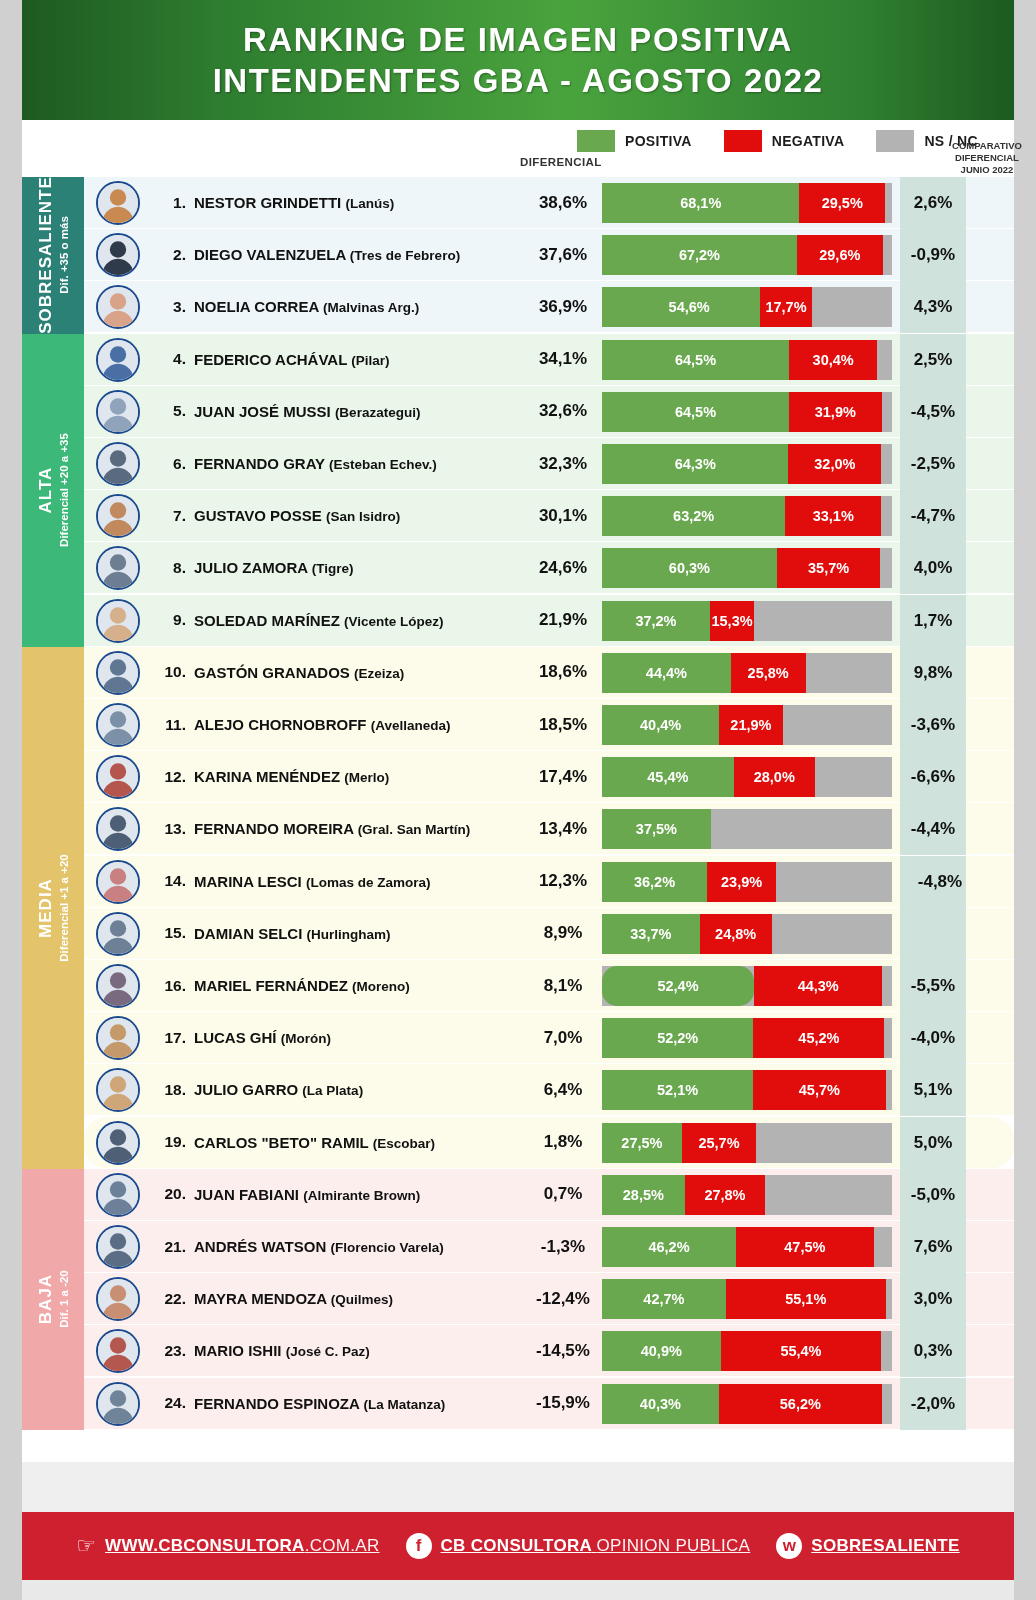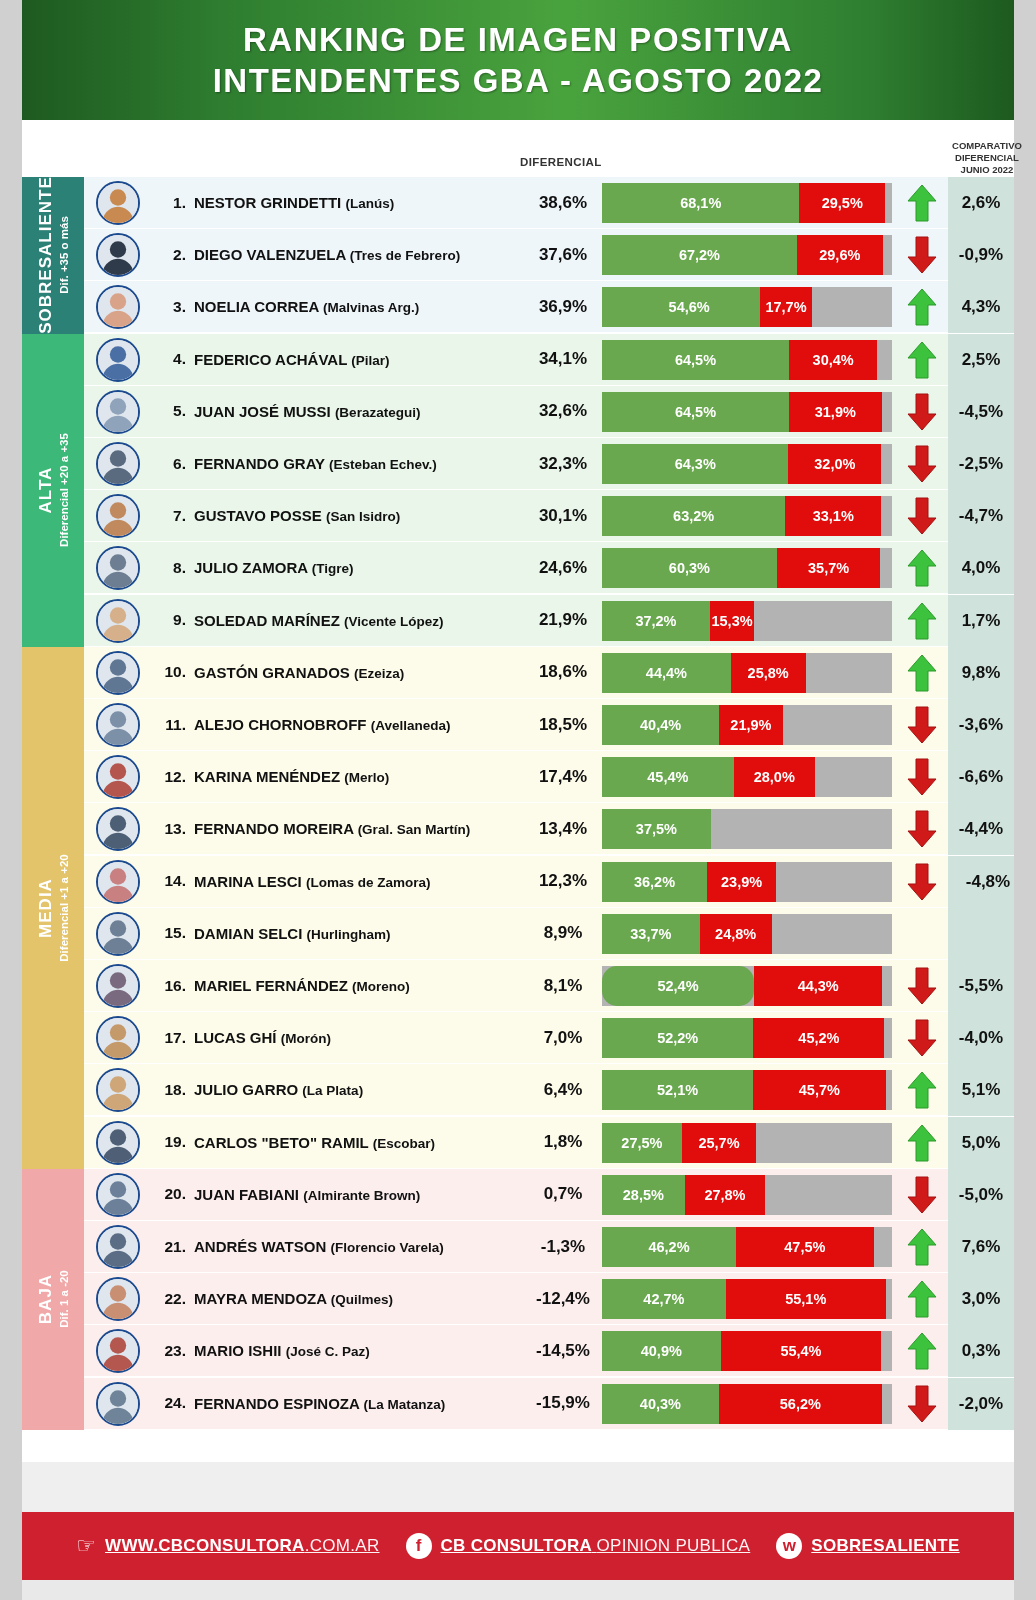--- a/index.html
+++ b/index.html
@@ -164,21 +164,21 @@
     position: absolute;
     left: 812px; top: 4px;
     width: 52px; height: 44px;
     display:flex; align-items:center; justify-content:center;
   }
   .row .compcell {
     position: absolute;
     left: 816px; top: 0;
     width: 66px; height: 52px;
     display:flex; align-items:center; justify-content:center;
-    font-size: 17px; font-weight: bold; color:#111;margin-left:48px;
+    font-size: 17px; font-weight: bold; color:#111;
   }
   .arrow { width: 30px; height: 40px; display:block; }
 
   
   .comp-bg {
     position: absolute;
     left: 926px; top: 177px;
     width: 66px; height: 1285px;
     background: #cfe3dc;
   }
@@ -227,20 +227,30 @@
 
   <div class="header">
     <div class="title">
       <span>RANKING DE IMAGEN POSITIVA</span><br>
       <span>INTENDENTES GBA - AGOSTO 2022</span>
     </div>
   </div>
 
   <div class="legend-band">
     <div class="diferencial-label">DIFERENCIAL</div>
+    <div class="legend">
+      <span class="sw" id="sw-pos" style="background: rgb(106, 168, 79);"></span>
+      <span class="lbl">POSITIVA</span>
+      <span class="gap"></span>
+      <span class="sw" id="sw-neg" style="background: rgb(225, 12, 12);"></span>
+      <span class="lbl">NEGATIVA</span>
+      <span class="gap"></span>
+      <span class="sw" id="sw-ns" style="background: rgb(179, 179, 179);"></span>
+      <span class="lbl">NS / NC</span>
+    </div>
     <div class="comparativo-label">
       <span>COMPARATIVO</span><br>
       <span>DIFERENCIAL</span><br>
       <span>JUNIO 2022</span>
     </div>
   </div>
 
   <div class="comp-bg">
       <div class="comp-bg-inner"></div>
     </div>
@@ -654,21 +664,21 @@
           <div class="seg pos" style="width: 52.1%;">52,1%</div>
           <div class="seg neg" style="left: 52.1%; width: 45.7%;">45,7%</div>
         </div>
         <div class="arrowcell">
           <svg class="arrow" viewBox="0 0 30 40">
             <polygon points="15,2 29,18 21,18 21,38 9,38 9,18 1,18" fill="#3cc23c" stroke="#2a9a2a" stroke-width="1"></polygon>
           </svg>
         </div>
         <div class="compcell" style="background: rgb(207, 227, 220);">5,1%</div>
       </div>
-      <div class="row" style="top: 939.6px; background: rgb(253, 251, 233); border-bottom: 1px solid rgb(255, 255, 255);">
+      <div class="row" style="top: 939.6px; background: rgb(253, 251, 233); border-bottom: 1px solid rgb(255, 255, 255); border-radius: 22px;">
         <div class="avatar">
           <svg class="face" viewBox="0 0 44 44">
             <rect width="44" height="44" fill="#dfe6ee"></rect>
             <circle cx="22" cy="16" r="9" fill="#4f6076"></circle>
             <path d="M4 44 C6 30 16 26 22 26 C28 26 38 30 40 44 Z" fill="#4f6076"></path>
           </svg>
         </div>
         <div class="rank">19.</div>
         <div class="name"><span>CARLOS "BETO" RAMIL</span> <span class="city">(Escobar)</span></div>
         <div class="diff">1,8%</div>

